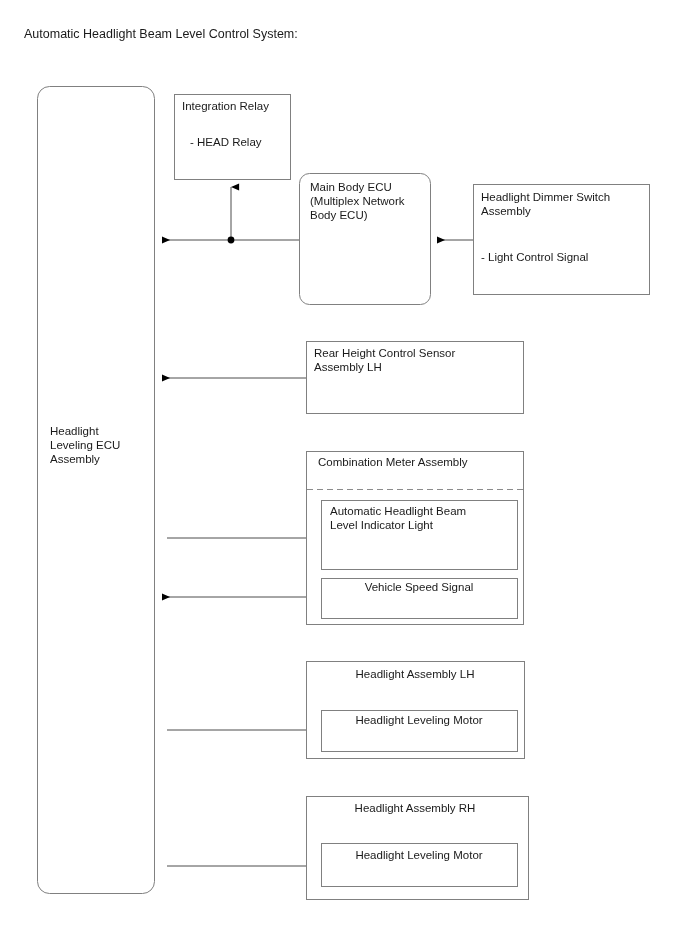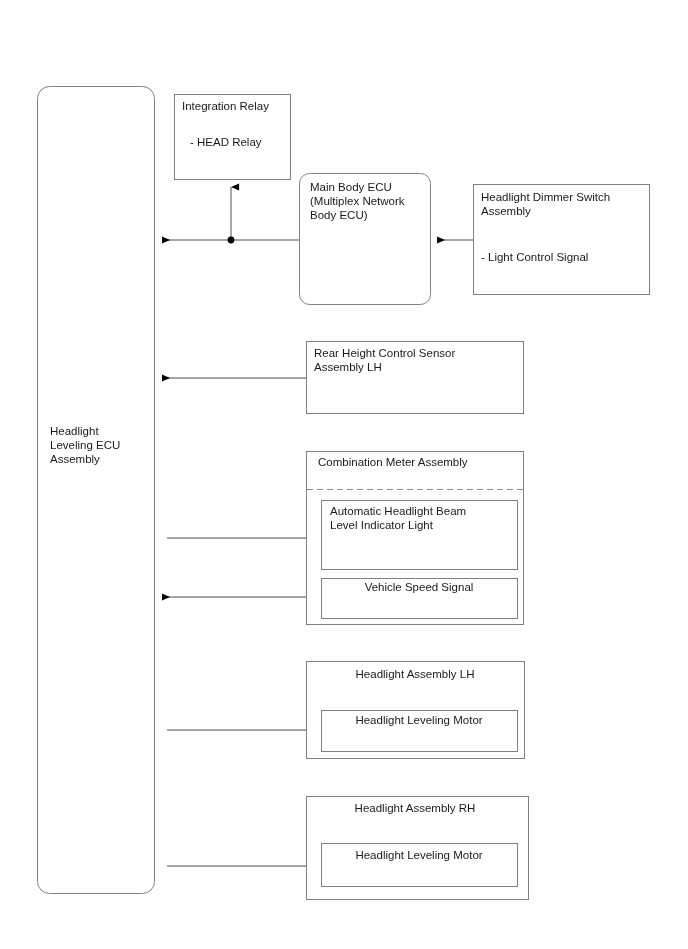--- a/index.html
+++ b/index.html
@@ -63,20 +63,21 @@
     font-size: 11.5px;
     fill: #1a1a1a;
     dominant-baseline: auto;
   }
 </style>
 </head>
 <body>
 
 <div id="page">
 
+  <div id="diagram-title">Automatic Headlight Beam Level Control System:</div>
 
   <svg id="diagram" viewBox="0 0 688 949">
 
     <defs>
       <marker id="arrow-left" markerWidth="9" markerHeight="8" refX="8.5" refY="4" orient="auto" markerUnits="userSpaceOnUse">
         <path d="M8.5,0.6 L8.5,7.4 L0.4,4 Z" class="arrow-head"></path>
       </marker>
       <marker id="arrow-right" markerWidth="9" markerHeight="8" refX="0.5" refY="4" orient="auto" markerUnits="userSpaceOnUse">
         <path d="M0.5,0.6 L0.5,7.4 L8.6,4 Z" class="arrow-head"></path>
       </marker>

